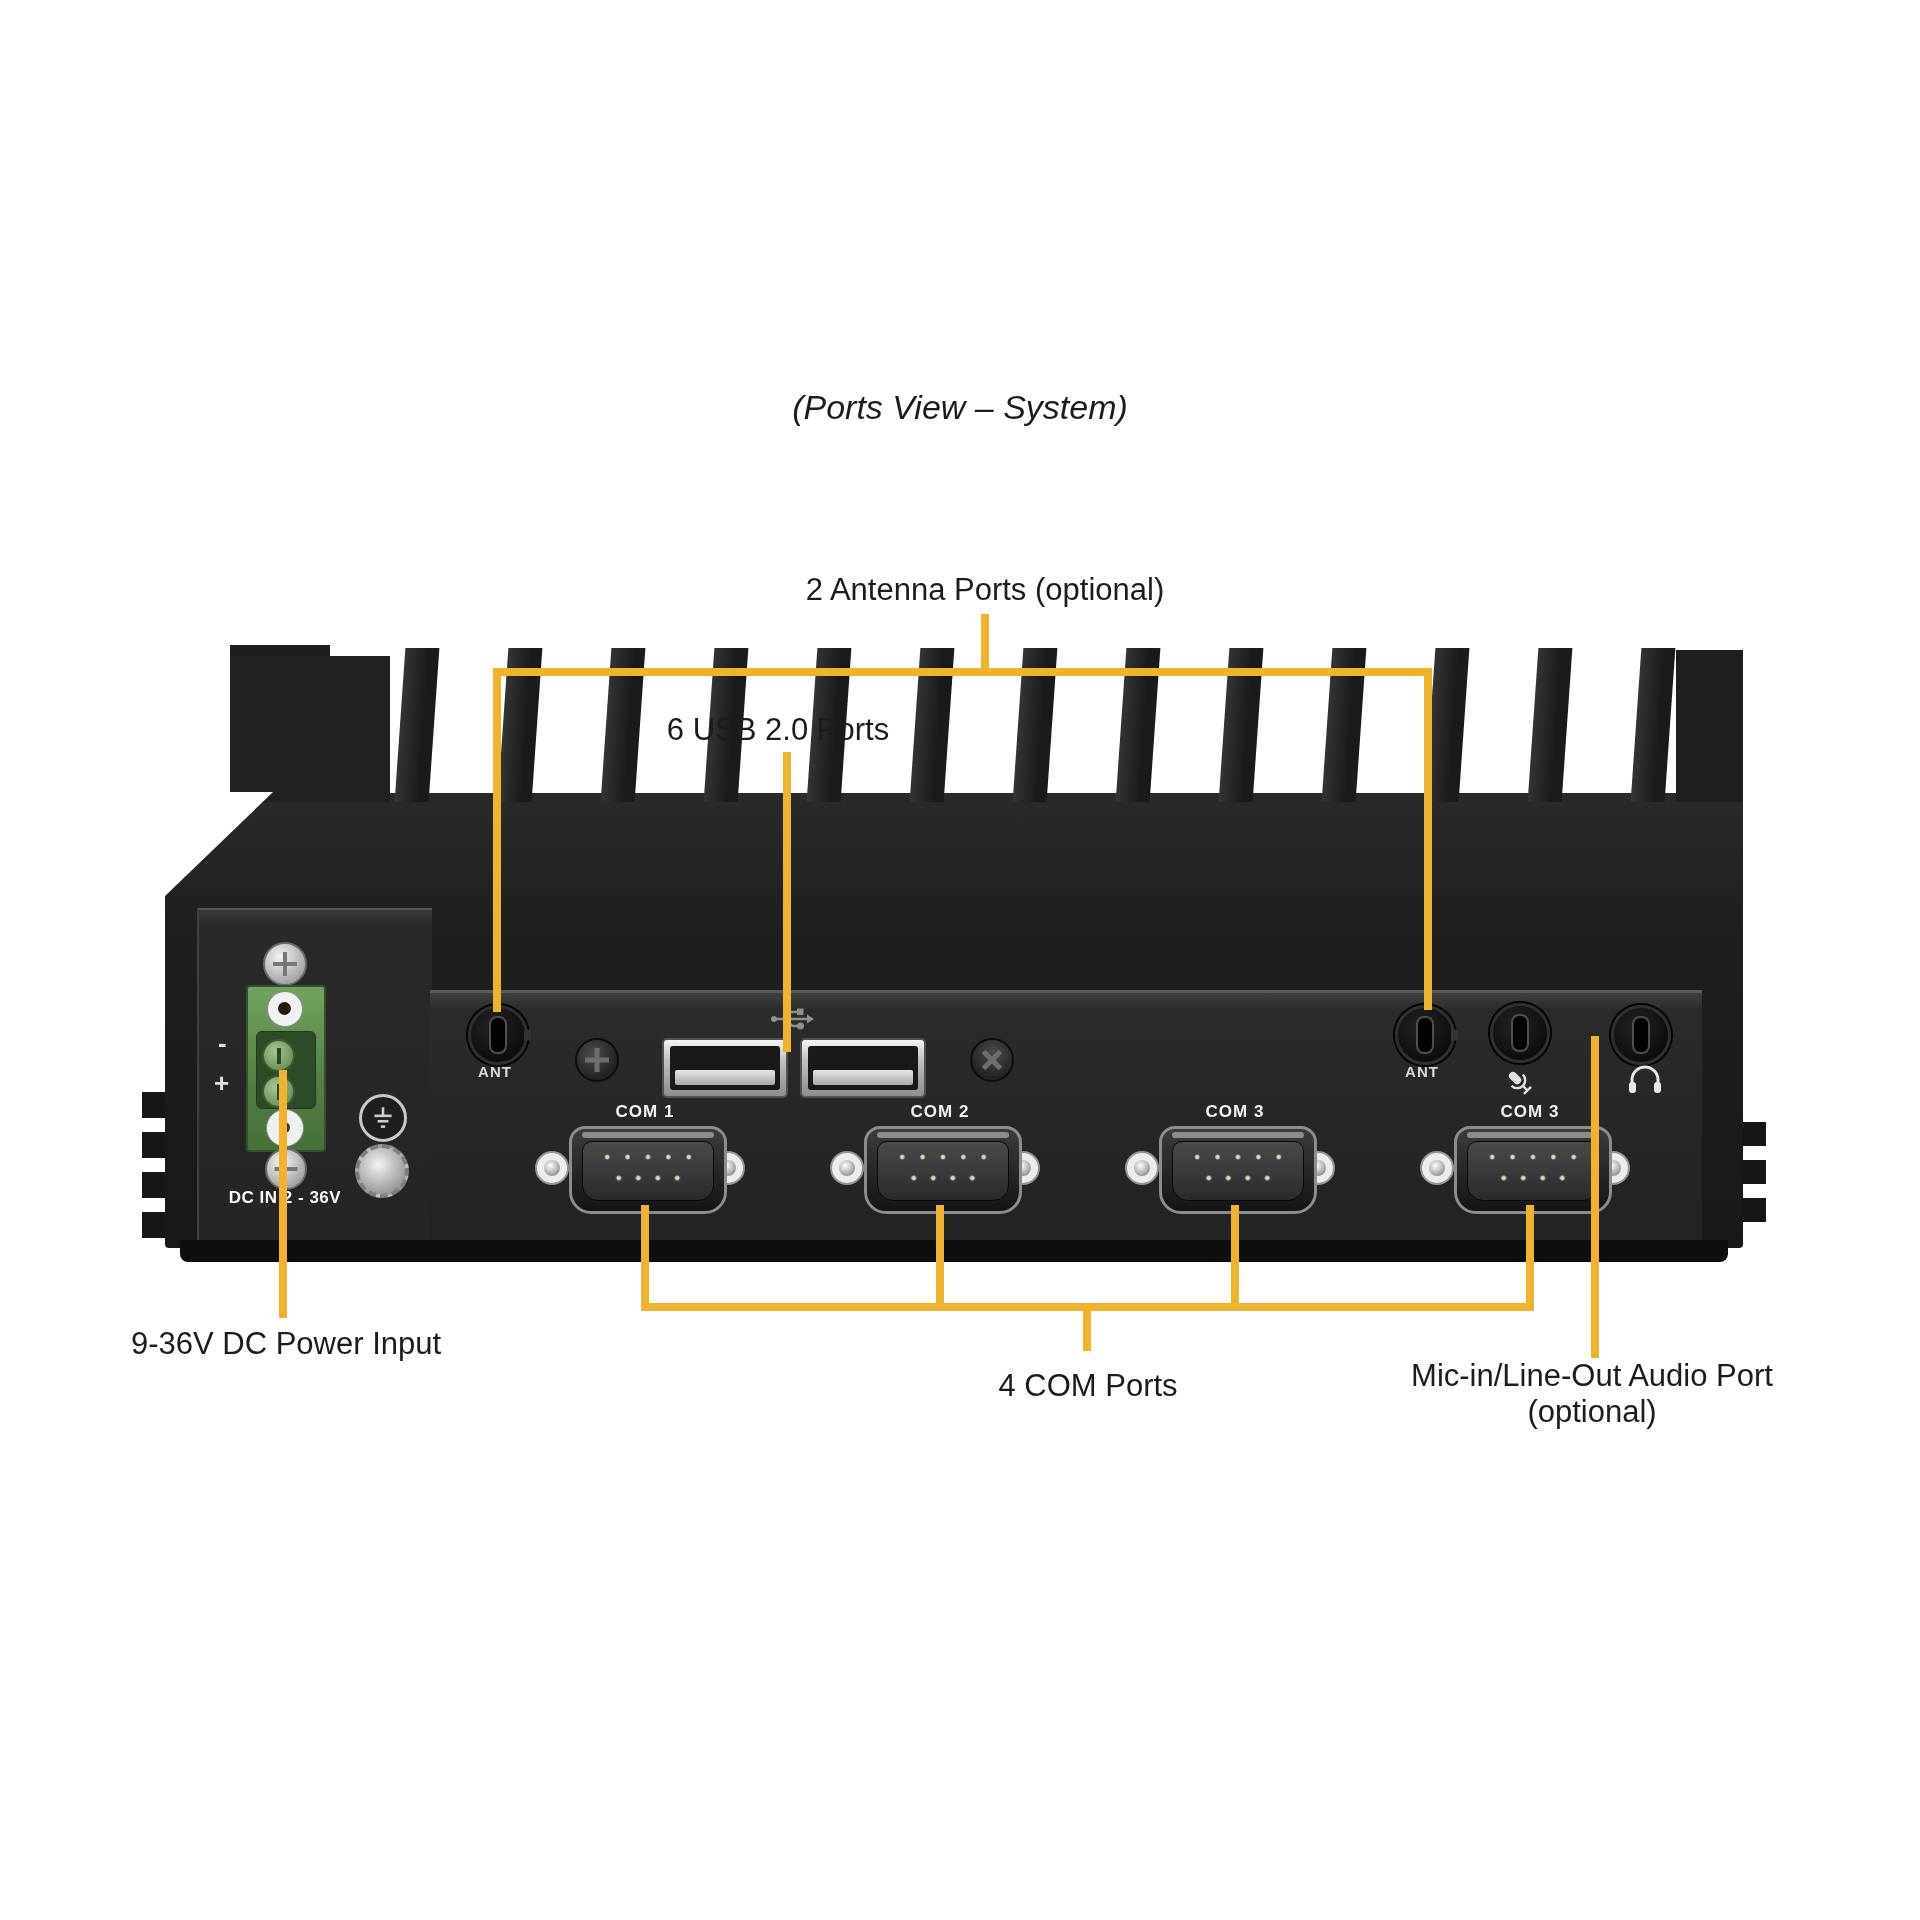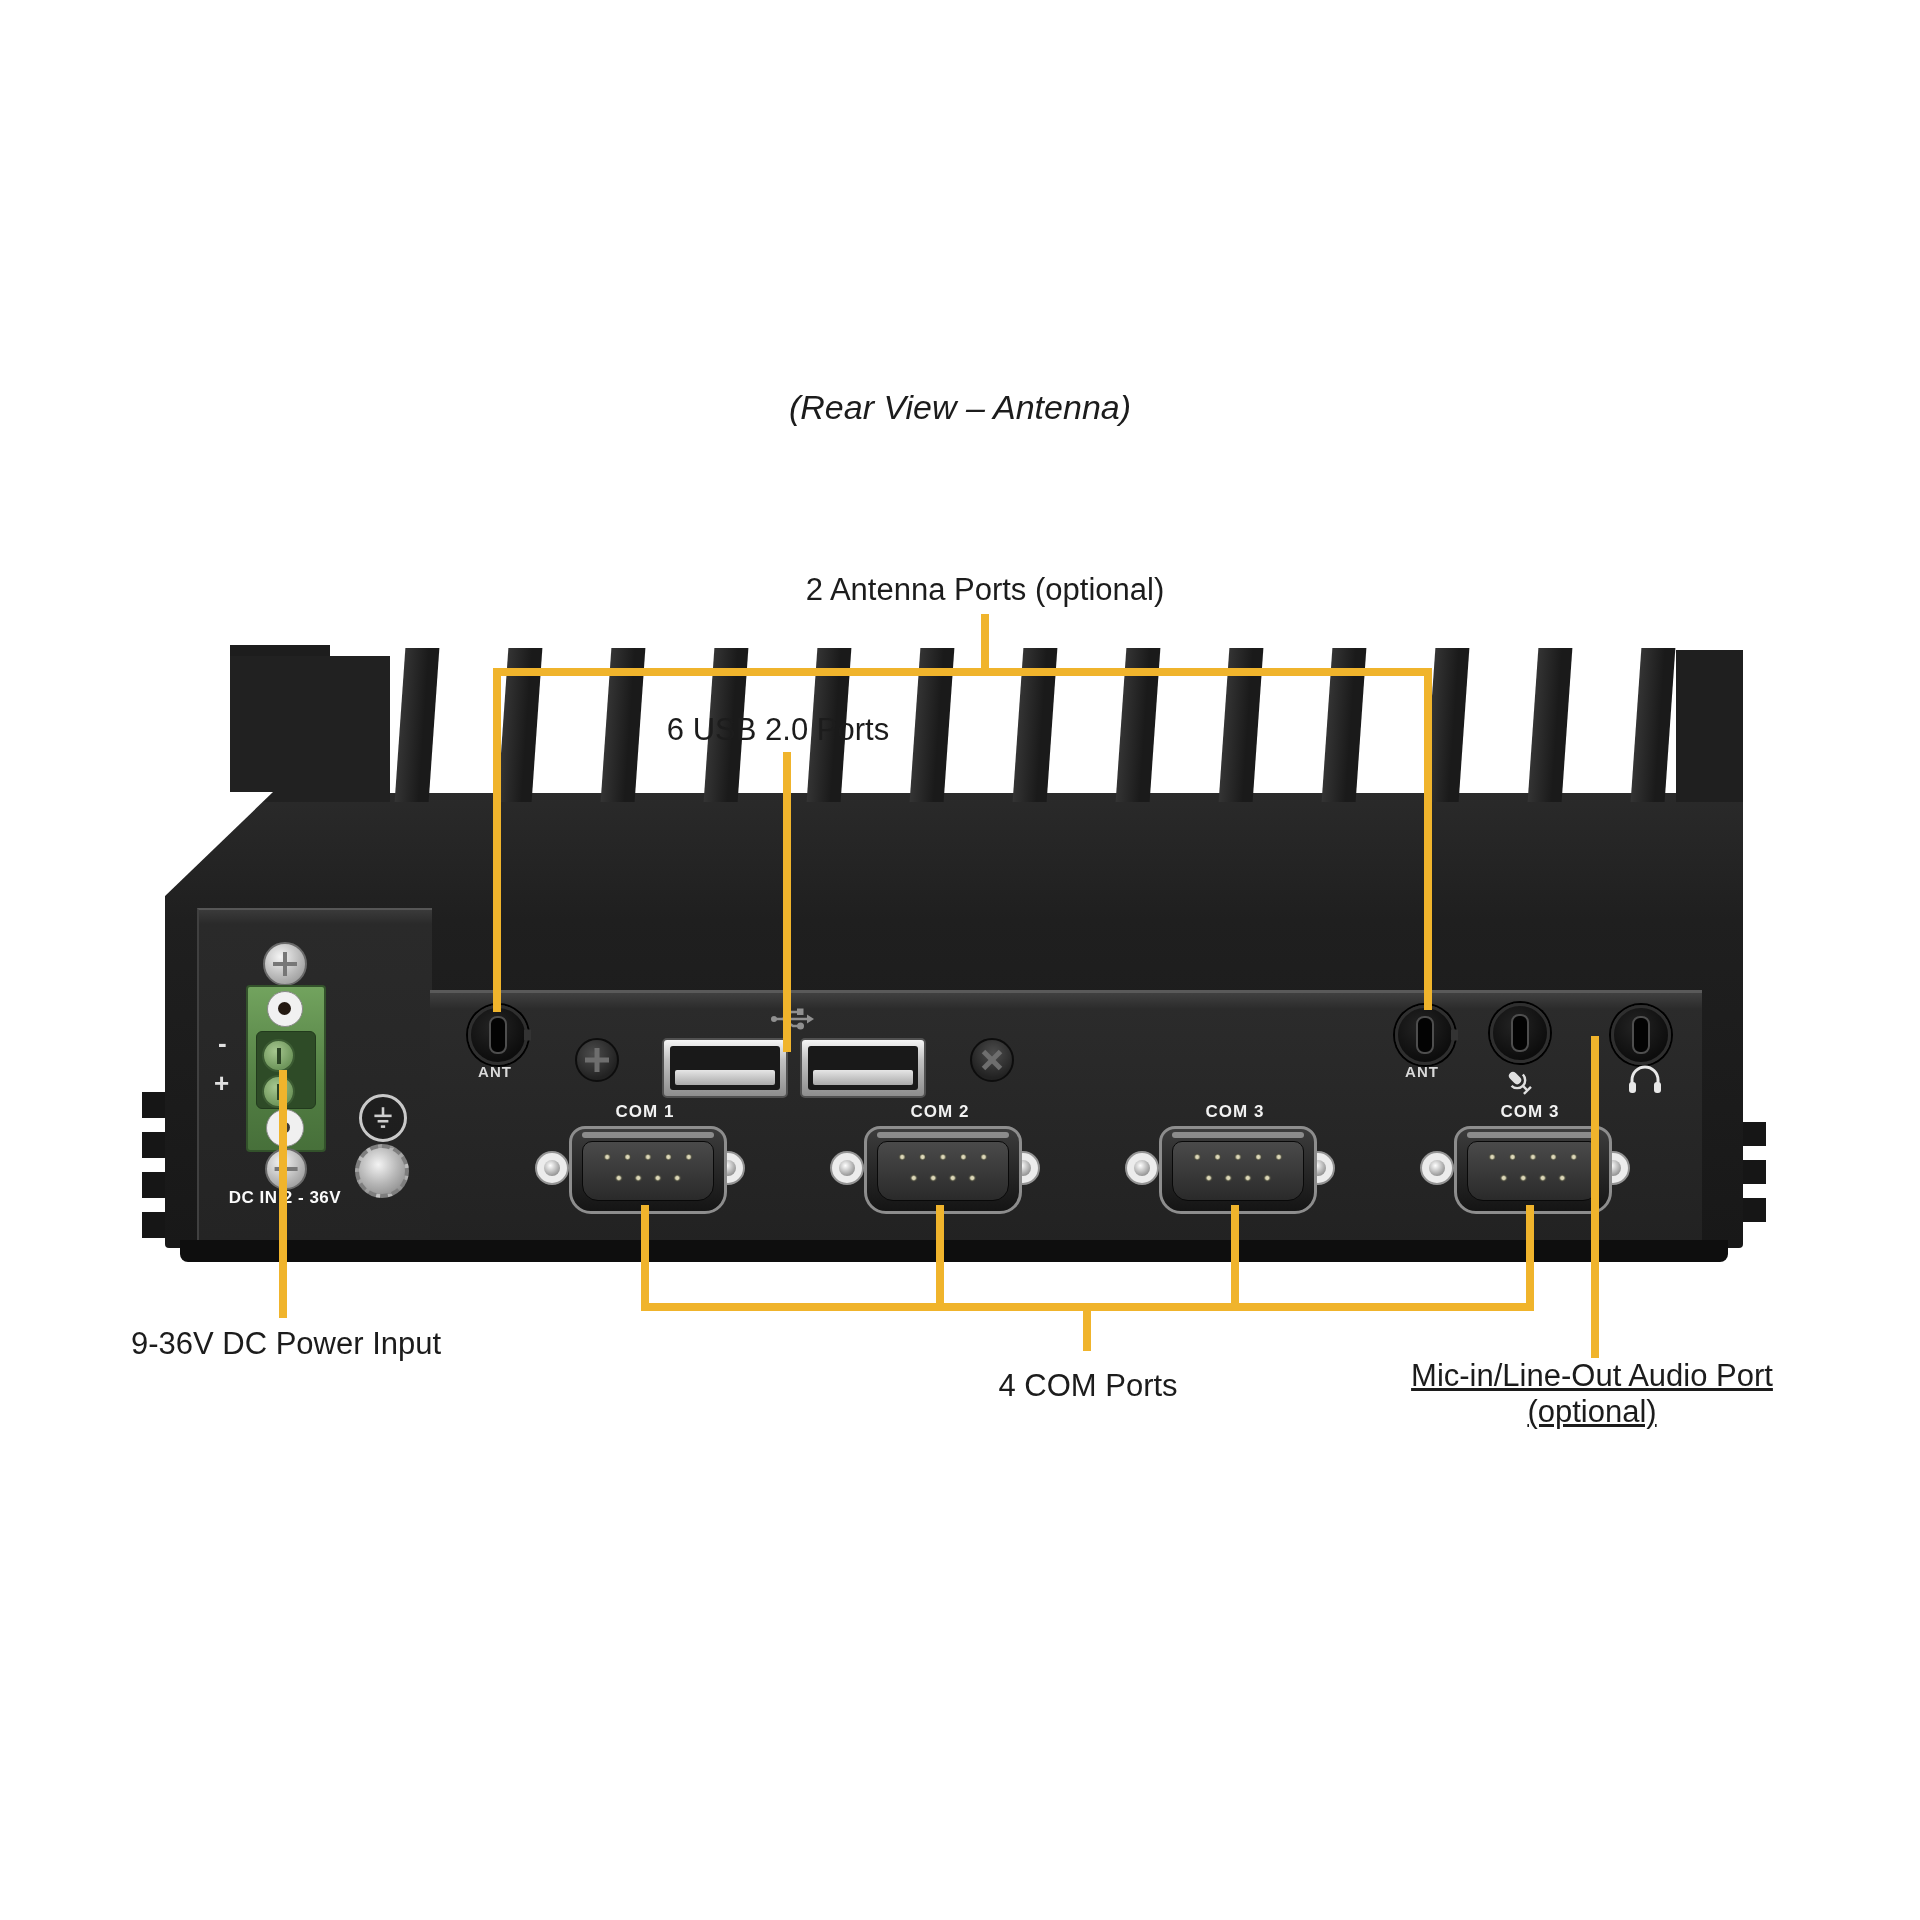--- a/index.html
+++ b/index.html
@@ -96,27 +96,27 @@
   .knurl{position:absolute;left:355px;top:1144px;width:46px;height:46px;border-radius:50%;z-index:3;
        border:4px dashed #7e7e7e;background:radial-gradient(circle at 42% 36%,#f3f3f3,#b5b5b5 50%,#7d7d7d);}
 
   .icon{position:absolute;z-index:4;}
 </style>
 </head>
 <body>
 
 <div class="canvas">
 
-  <div class="title" style="left:660px;top:388px;width:600px;">(Rear View – Antenna)</div>
+  <div class="title" style="left:660px;top:388px;width:600px;">(Ports View – System)</div>
 
   <div class="label" style="left:735px;top:572px;width:500px;">2 Antenna Ports (optional)</div>
   <div class="label" style="left:528px;top:712px;width:500px;">6 USB 2.0 Ports</div>
   <div class="label" style="left:36px;top:1326px;width:500px;">9-36V DC Power Input</div>
   <div class="label" style="left:838px;top:1368px;width:500px;">4 COM Ports</div>
-  <div class="label" style="left:1342px;top:1358px;width:500px;text-decoration:underline;">
+  <div class="label" style="left:1342px;top:1358px;width:500px;">
     <span>Mic-in/Line-Out Audio Port</span><br>
     <span>(optional)</span>
   </div>
 
   <div class="cl" style="left: 981px; top: 614px; width: 8px; height: 60px; background: rgb(240, 180, 44);"></div>
   <div class="cl" style="left: 493px; top: 668px; width: 939px; height: 8px; background: rgb(240, 180, 44);"></div>
   <div class="cl" style="left: 493px; top: 668px; width: 8px; height: 344px; background: rgb(240, 180, 44);"></div>
   <div class="cl" style="left: 1424px; top: 668px; width: 8px; height: 342px; background: rgb(240, 180, 44);"></div>
   <div class="cl" style="left: 783px; top: 752px; width: 8px; height: 300px; background: rgb(240, 180, 44);"></div>
   <div class="cl" style="left: 279px; top: 1070px; width: 8px; height: 248px; background: rgb(240, 180, 44);"></div>

